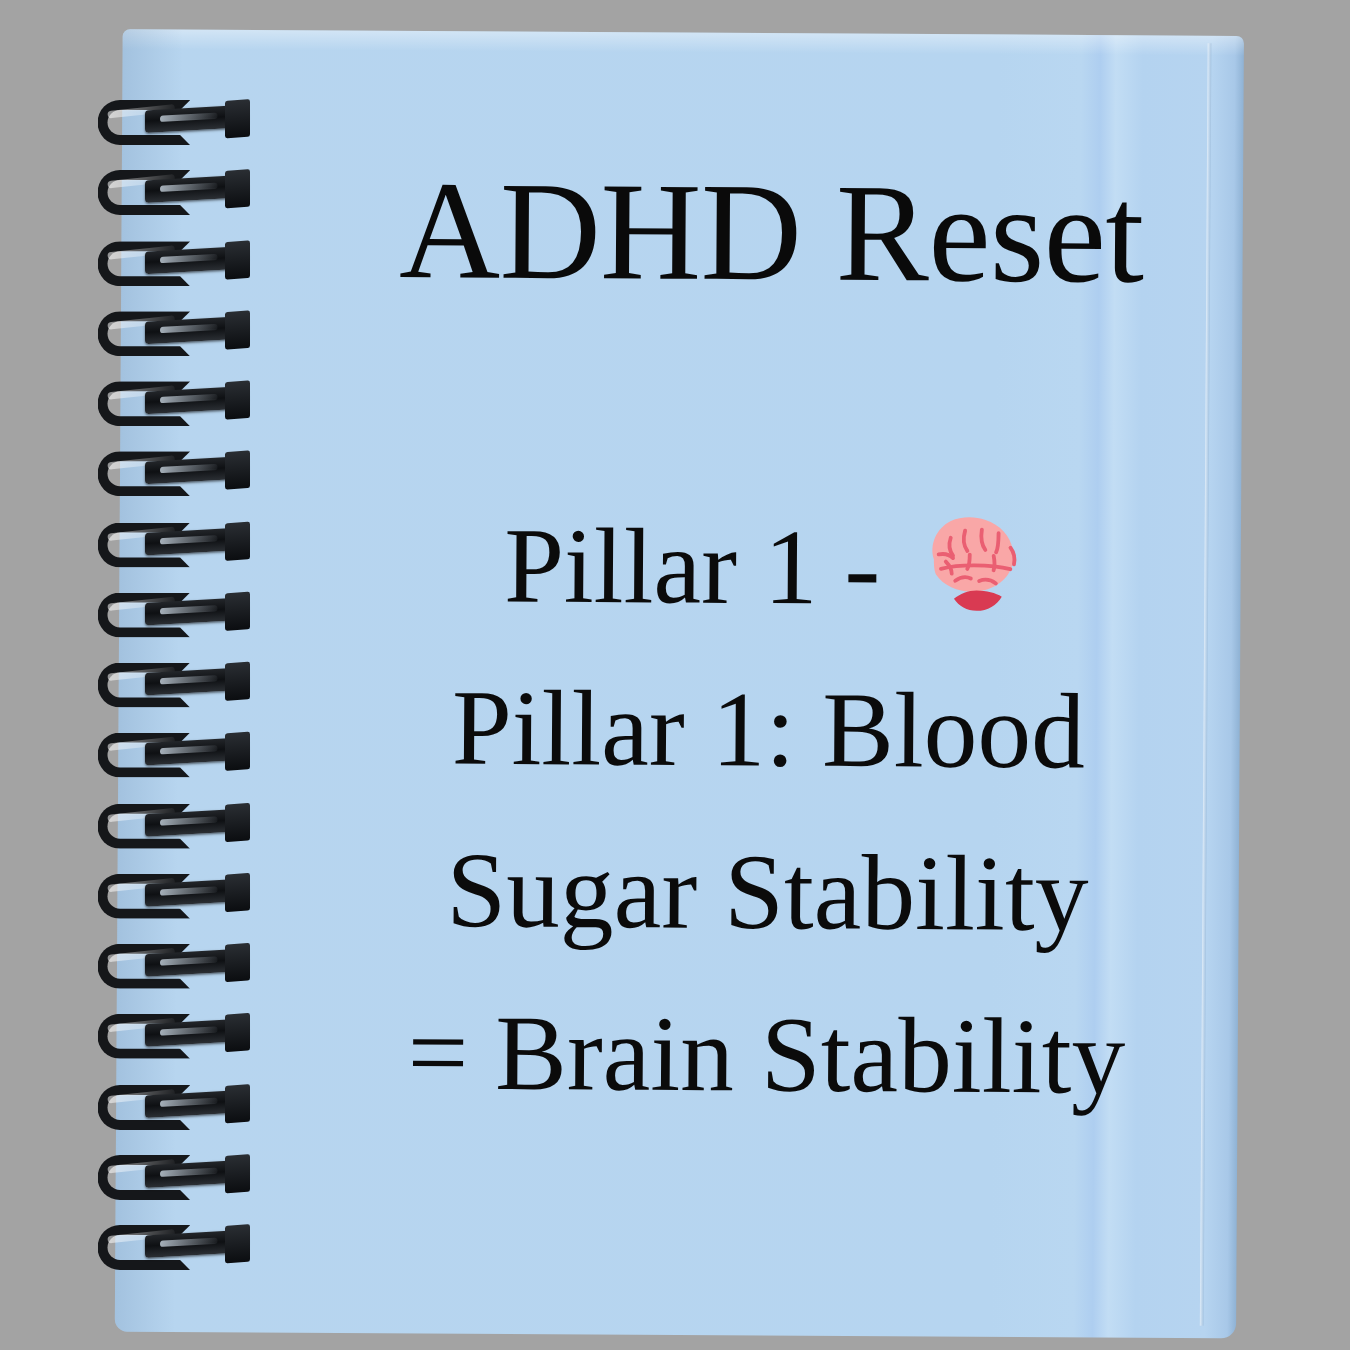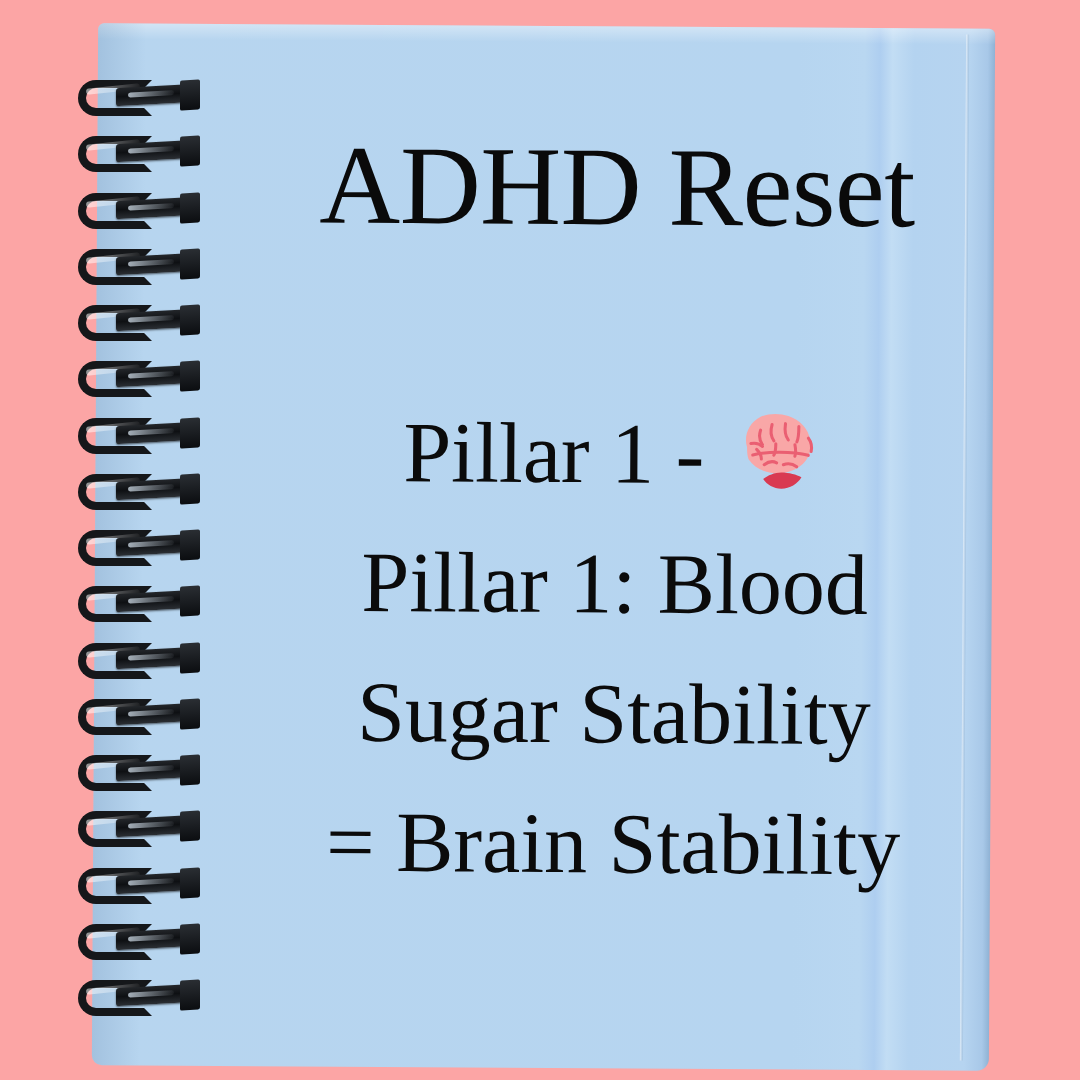--- a/index.html
+++ b/index.html
@@ -6,21 +6,21 @@
   html, body {
     width:1080px; height:1080px;
     background:#000000;
     overflow:hidden;
     font-family:"Liberation Serif", serif;
   }
 
   #stage {
     position:relative;
     width:1080px; height:1080px;
-    background:#fca5a5;
+    background:#a3a3a3;
   }
 
   
   #notebook {
     position:absolute;
     left:95px; top:26px;
     width:897px; height:1042px;
     border-radius:6px 6px 12px 10px;
     background:
       linear-gradient(to right,

